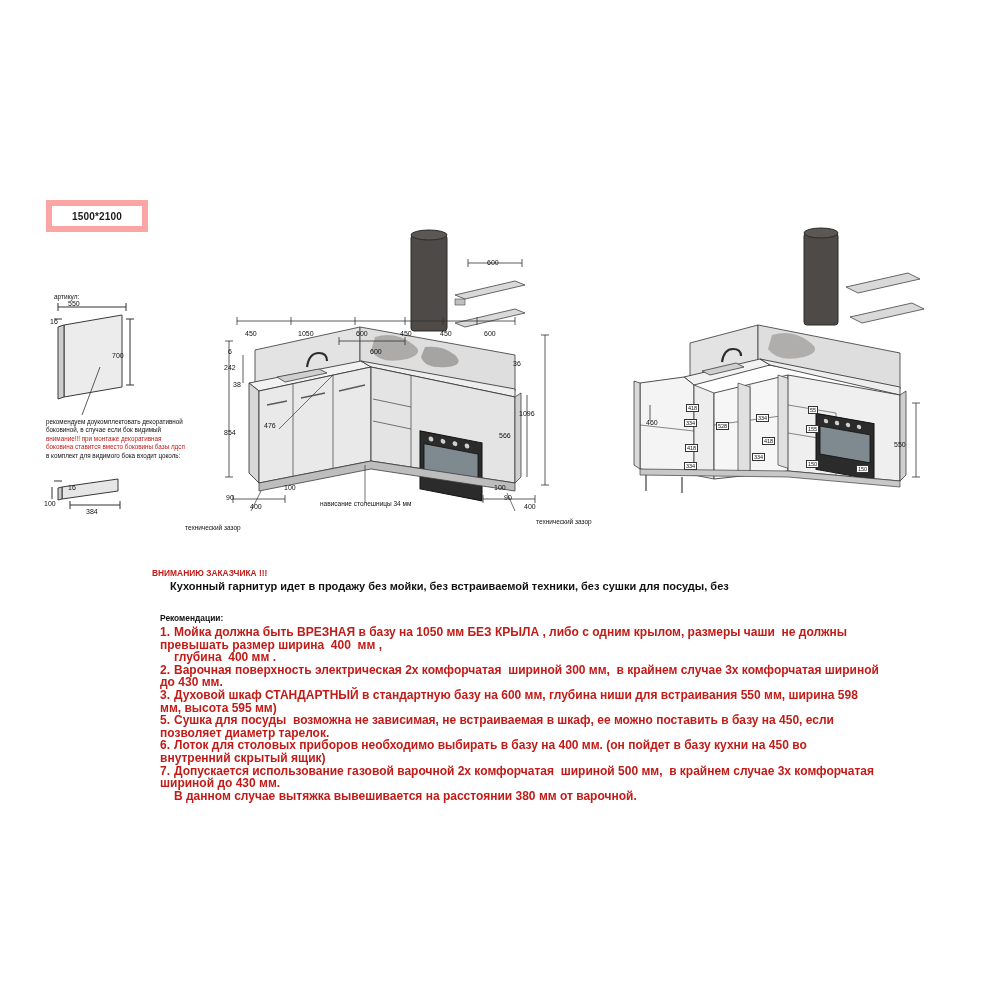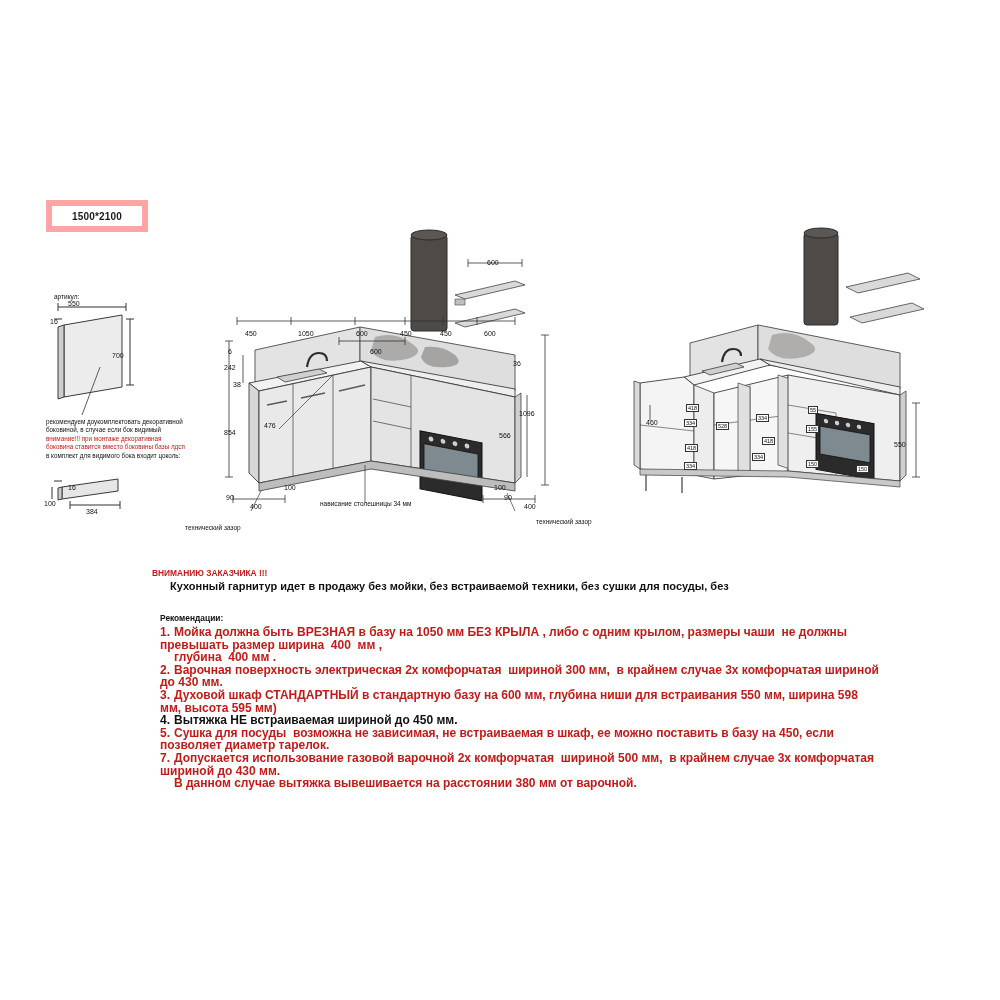--- a/index.html
+++ b/index.html
@@ -291,19 +291,19 @@
     <div class="h">ВНИМАНИЮ ЗАКАЗЧИКА !!!</div>
     <div class="p" style="text-indent:18px;">Кухонный гарнитур идет в продажу без мойки, без встраиваемой техники, без сушки для посуды, без</div>
   </div>
 
   <div class="abs recs">
     <div class="rh">Рекомендации:</div>
     <ol>
       <li><span class="num">1.</span><span>Мойка должна быть ВРЕЗНАЯ в базу на 1050 мм БЕЗ КРЫЛА , либо с одним крылом, размеры чаши  не должны превышать размер ширина  400  мм ,</span><span class="cont">глубина  400 мм .</span></li>
       <li><span class="num">2.</span><span>Варочная поверхность электрическая 2х комфорчатая  шириной 300 мм,  в крайнем случае 3х комфорчатая шириной до 430 мм.</span></li>
       <li><span class="num">3.</span><span>Духовой шкаф СТАНДАРТНЫЙ в стандартную базу на 600 мм, глубина ниши для встраивания 550 мм, ширина 598 мм, высота 595 мм)</span></li>
-      <li class="black"><span class="num">4.</span><span>Вытяжка НЕ встраиваемая шириной до 450 мм.</span></li>
       <li><span class="num">5.</span><span>Сушка для посуды  возможна не зависимая, не встраиваемая в шкаф, ее можно поставить в базу на 450, если позволяет диаметр тарелок.</span></li>
+      <li><span class="num">6.</span><span>Лоток для столовых приборов необходимо выбирать в базу на 400 мм. (он пойдет в базу кухни на 450 во внутренний скрытый ящик)</span></li>
       <li><span class="num">7.</span><span>Допускается использование газовой варочной 2х комфорчатая  шириной 500 мм,  в крайнем случае 3х комфорчатая шириной до 430 мм.</span><span class="cont">В данном случае вытяжка вывешивается на расстоянии 380 мм от варочной.</span></li>
     </ol>
   </div>
 
 </div>
 
 </body></html>

